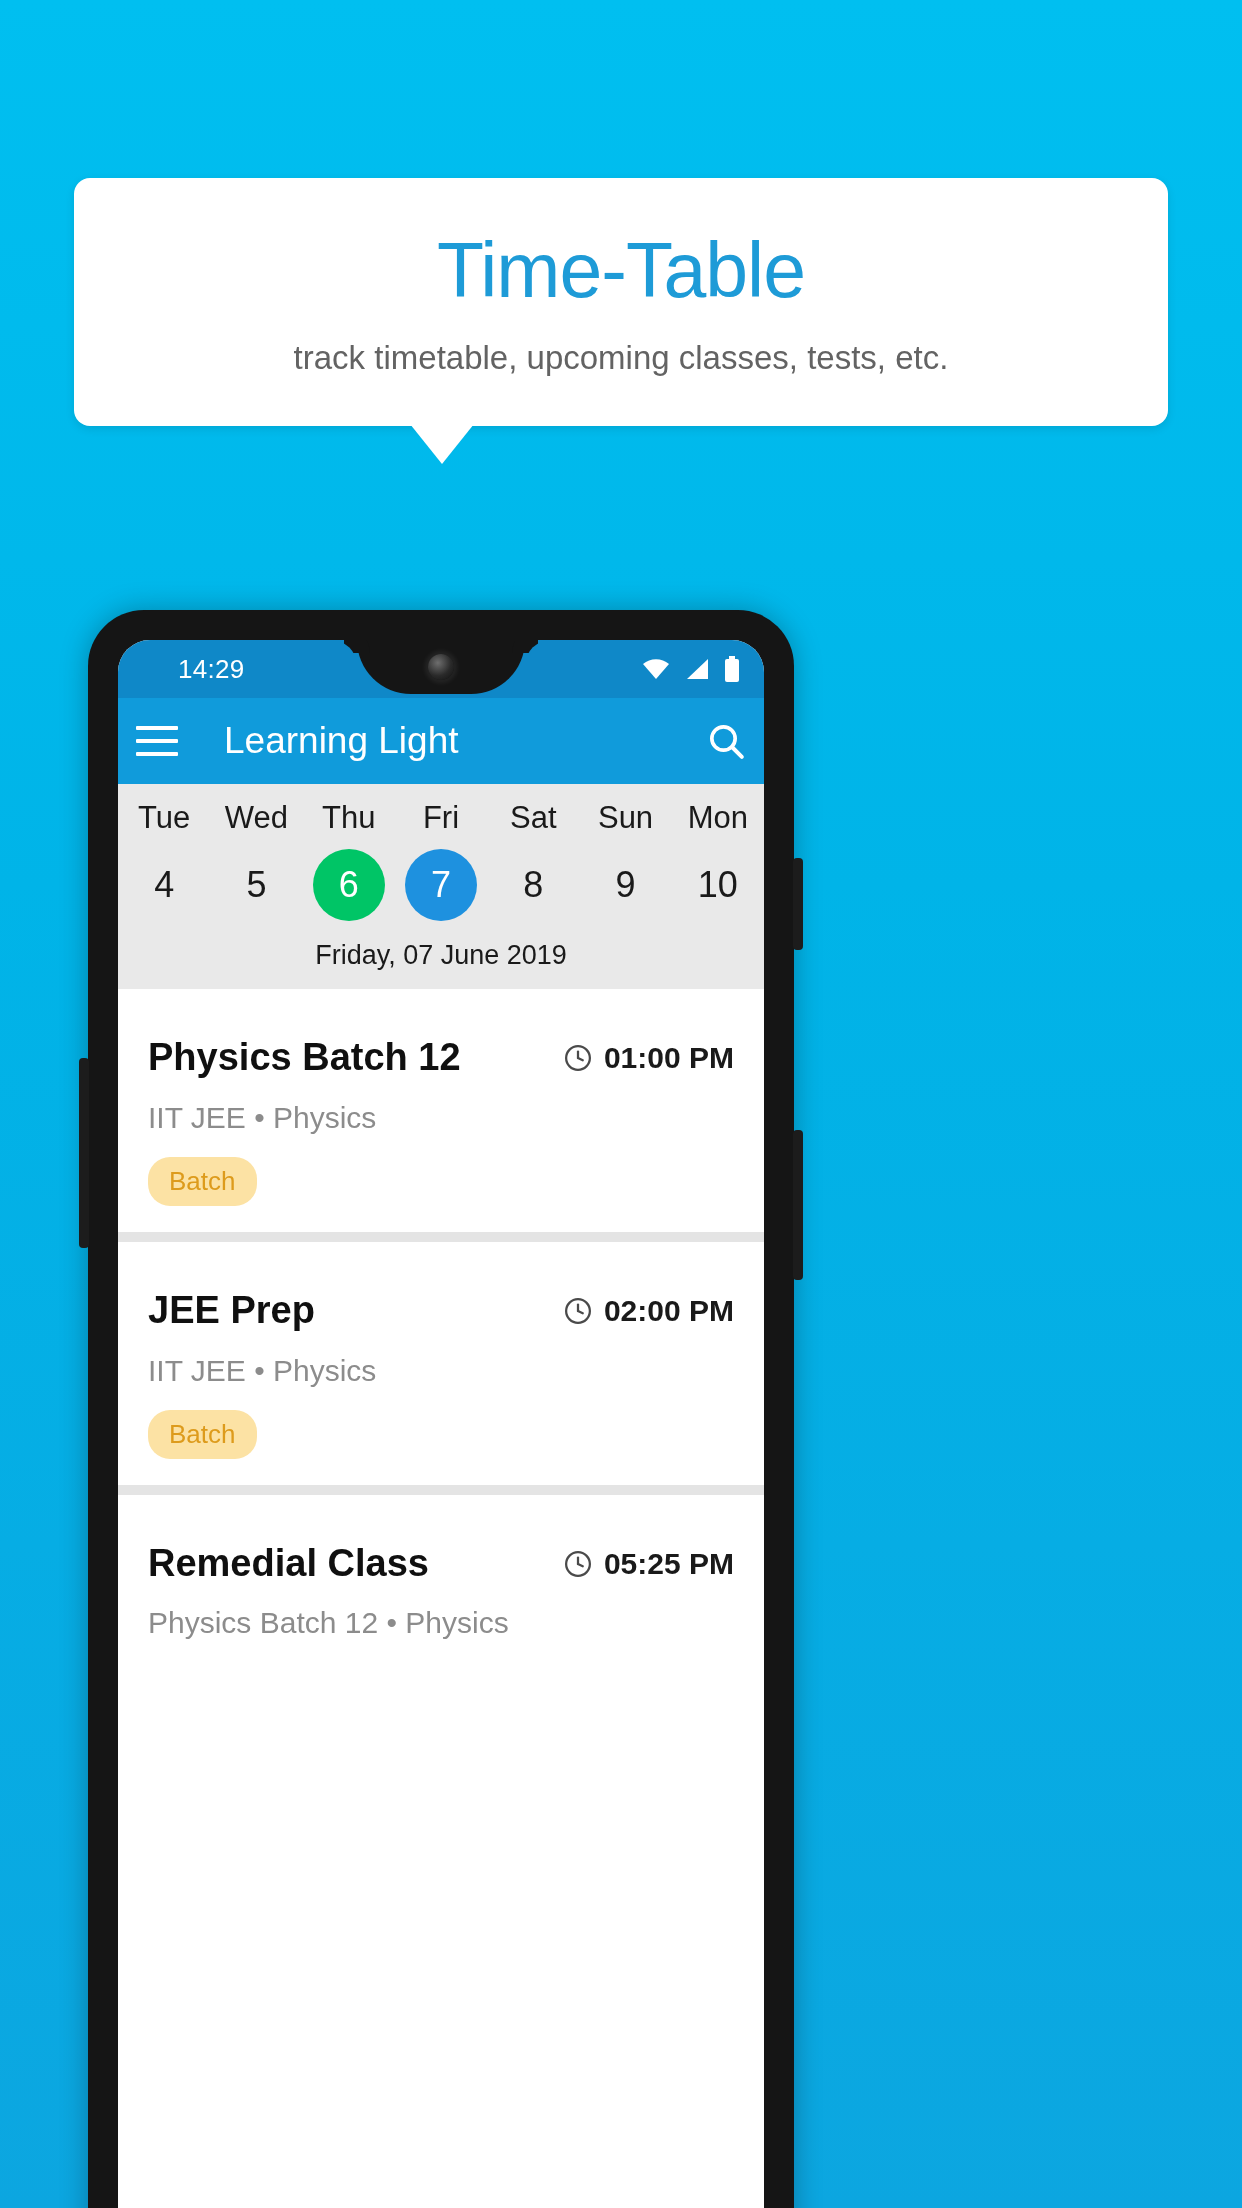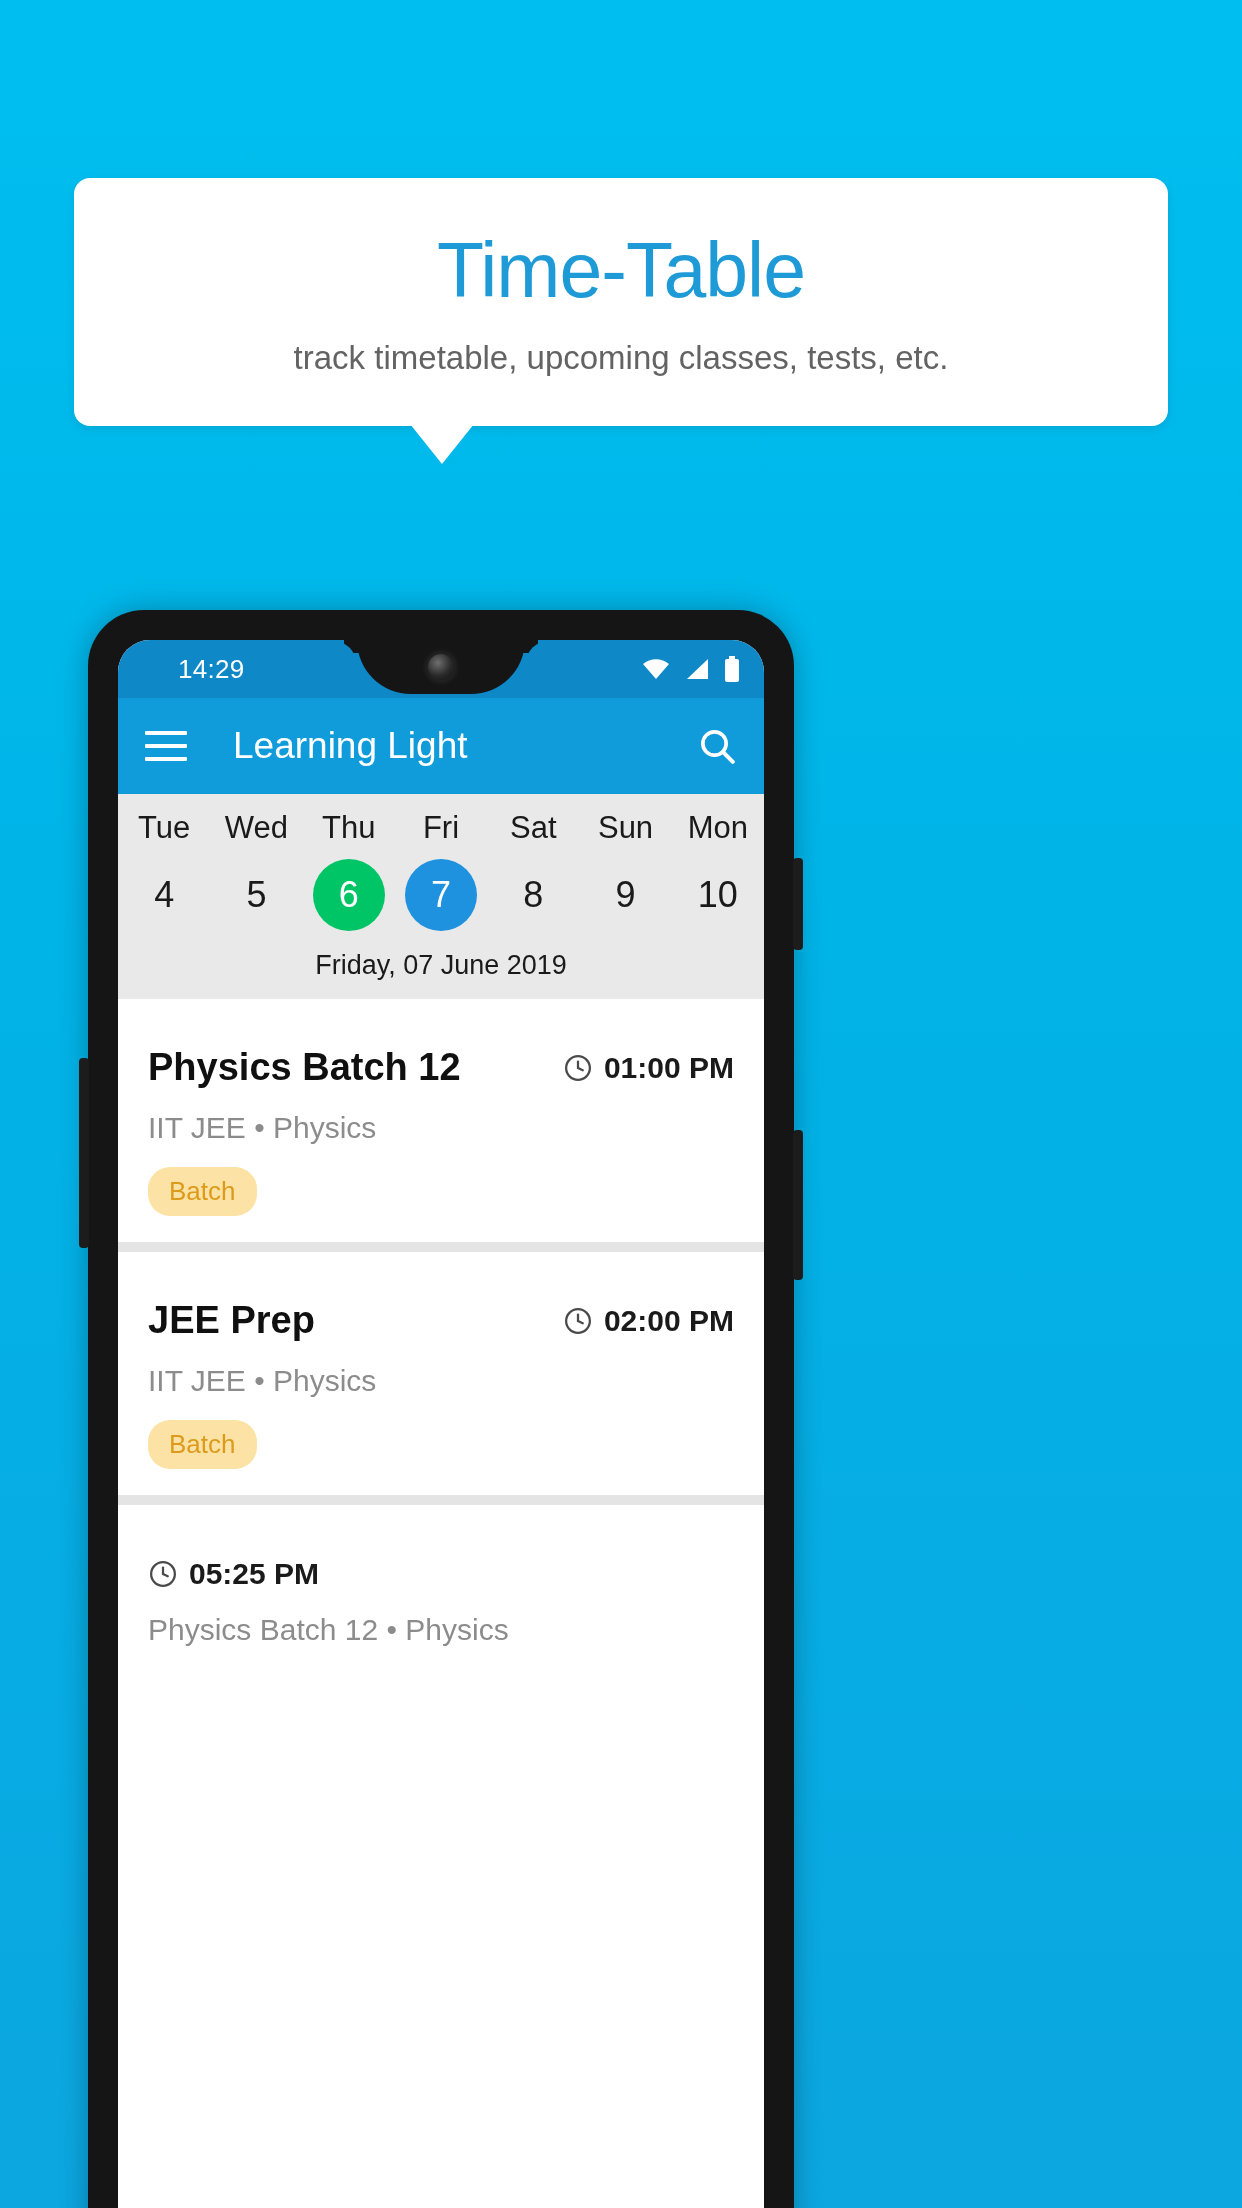--- a/index.html
+++ b/index.html
@@ -121,25 +121,25 @@
     left:50%; top:14px;
     transform:translateX(-50%);
     width:26px; height:26px;
     border-radius:50%;
     background:radial-gradient(circle at 38% 34%, #6e6e6e 0%, #2a2a2a 55%, #101010 100%);
     box-shadow:0 0 5px 3px rgba(255,255,255,0.07);
   }
 
   
   #appbar {
-    height:96px;
+    height:86px;
     background:#109BDB;
     display:flex;
     align-items:center;
-    padding:0 27px;
+    padding:0 18px;
   }
   #hamburger {
     width:42px; height:30px;
     display:flex; flex-direction:column; justify-content:space-between;
     flex:none;
   }
   #hamburger span { display:block; height:4px; background:#fff; border-radius:1px; }
   #appbar-title {
     color:#ffffff;
     font-size:37px;
@@ -376,20 +376,21 @@
             </svg>
             <div class="card-time-text">02:00 PM</div>
           </div>
         </div>
         <div class="card-sub">IIT JEE • Physics</div>
         <div class="badge-row"><span class="badge">Batch</span></div>
       </div>
 
       <div class="classcard">
         <div class="card-top">
+          <div class="card-title">Remedial Class</div>
           <div class="card-time">
             <svg class="clock-icon" viewBox="0 0 24 24">
               <circle cx="12" cy="12" r="9.5" fill="none" stroke="#4a4a4a" stroke-width="1.8"></circle>
               <line x1="12" y1="12" x2="12" y2="6.8" stroke="#4a4a4a" stroke-width="1.8" stroke-linecap="round"></line>
               <line x1="12" y1="12" x2="15.8" y2="13.8" stroke="#4a4a4a" stroke-width="1.8" stroke-linecap="round"></line>
             </svg>
             <div class="card-time-text">05:25 PM</div>
           </div>
         </div>
         <div class="card-sub">Physics Batch 12 • Physics</div>

